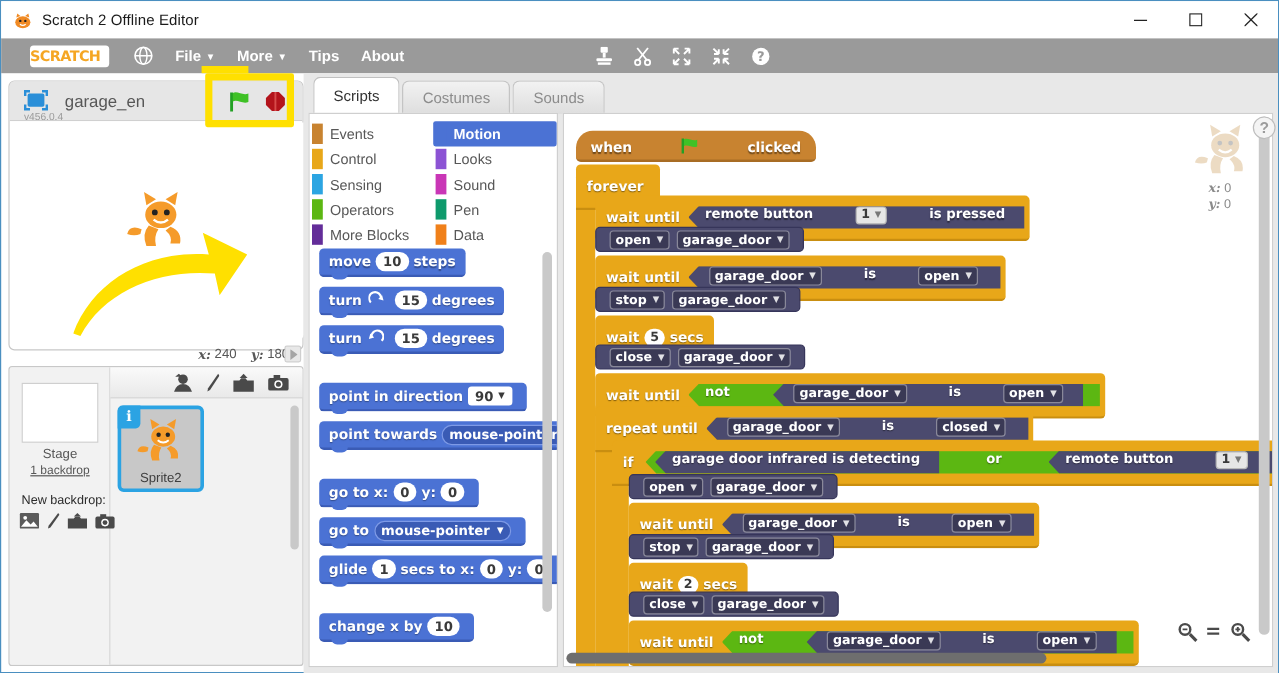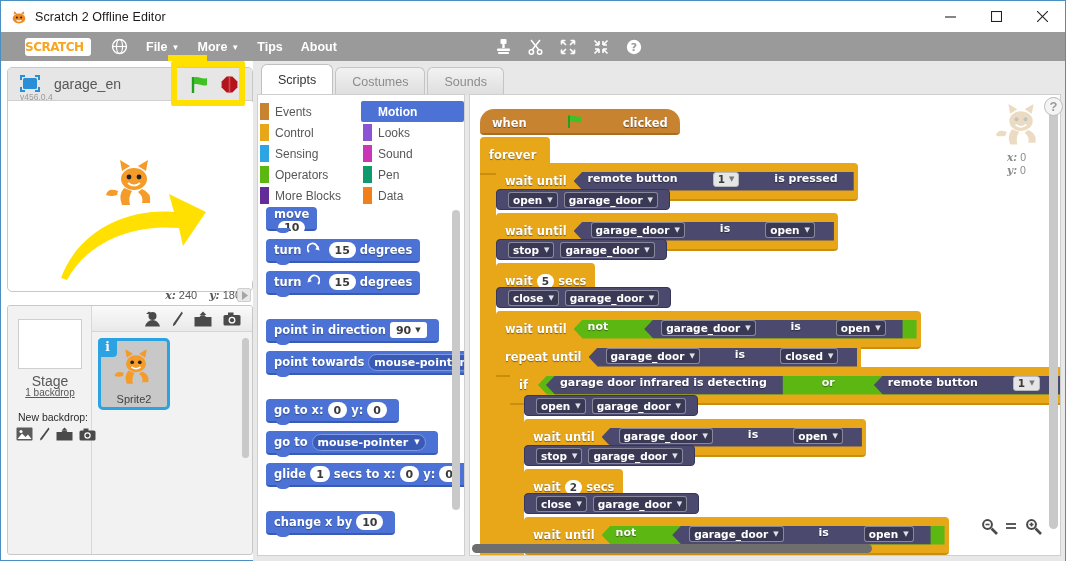--- a/index.html
+++ b/index.html
@@ -54,21 +54,21 @@
                 display:flex; align-items:center; justify-content:center; }
 
   
   .spritepane { position:absolute; left:6px; top:304px; width:246px; height:250px; border:1px solid #c8c8c8; border-top:1px solid #c8c8c8;
                 background:#f2f2f2; border-radius:3px; overflow:hidden; }
   .sp-left { position:absolute; left:0; top:0; width:84px; height:250px; background:#f2f2f2; border-right:1px solid #d8d8d8; }
   .sp-toolbar { position:absolute; left:84px; top:0; width:161px; height:26px; background:linear-gradient(#fafafa,#e9e9e9); border-bottom:1px solid #d5d5d5;
                 display:flex; align-items:center; justify-content:flex-end; gap:11px; padding-right:12px; }
   .sp-toolbar svg { display:block; }
   .stage-thumb { position:absolute; left:10px; top:13px; width:64px; height:50px; background:#fff; border:1px solid #cfcfcf; }
-  .stage-lbl { position:absolute; left:0; top:67px; width:84px; text-align:center; font-size:14px; color:#575757; }
+  .stage-lbl { position:absolute; left:0; top:67px; width:84px; text-align:center; font-size:11px; color:#575757; }
   .stage-sub { position:absolute; left:0; top:81px; width:84px; text-align:center; font-size:10px; color:#575757;text-decoration:underline; }
   .newbd { position:absolute; left:10px; top:105px; font-size:10.5px; color:#2b2b2b; }
   .newbd-icons { position:absolute; left:8px; top:121px; display:flex; align-items:center; gap:6px; }
   .newbd-icons svg { display:block; }
   .sprite-card { position:absolute; left:90px; top:32px; width:72px; height:72px; background:#c8c8c8; border:3px solid #2ba3e3;
                  border-radius:5px; }
   .sprite-card .info { position:absolute; left:-3px; top:-3px; width:19px; height:19px; background:#2ba3e3; border-radius:4px 0 4px 0;
                        color:#fff; font-family:"DejaVu Serif", serif; font-weight:bold; font-size:12px; text-align:center; line-height:19px; }
   .sprite-card .nm { position:absolute; left:0; bottom:2px; width:100%; text-align:center; font-size:11px; color:#3f3f3f; }
   .sp-scroll { position:absolute; right:3px; top:32px; width:7px; height:120px; background:#c9c9c9; border-radius:4px; }
@@ -448,21 +448,21 @@
               <span>Pen</span>
             </div>
           <div class="cat">
               <span class="sw" style="background:#f0801a"></span>
               <span>Data</span>
             </div>
         </div>
       </div>
 
       <div class="pal-blocks">
-        <div class="blk motion" style="left:8px; top:0px;flex-direction:column;">
+        <div class="blk motion" style="left:8px; top:0px;">
           <span>move</span>
           <span class="oval">10</span>
           <span>steps</span>
           <span class="notch"></span>
         </div>
 
         <div class="blk motion" style="left:8px; top:32px;">
           <span>turn</span>
           <span style="margin:0 5px;">
             <svg width="13" height="13" viewBox="0 0 13 13">

